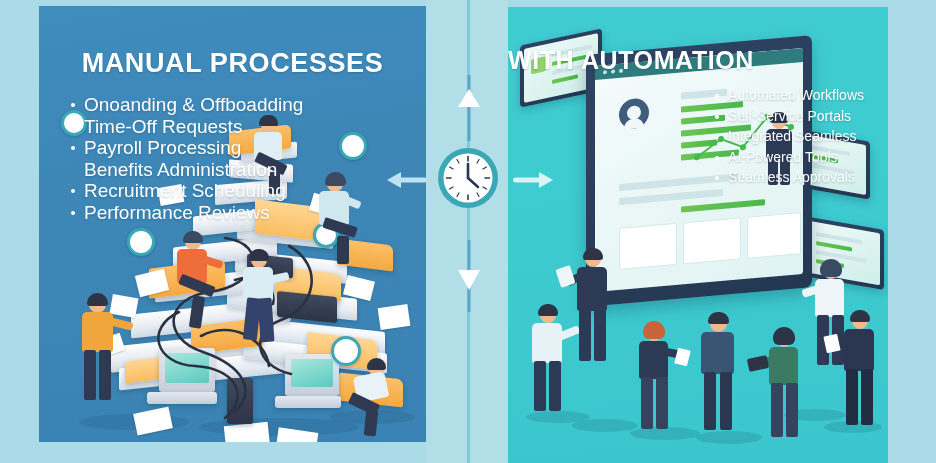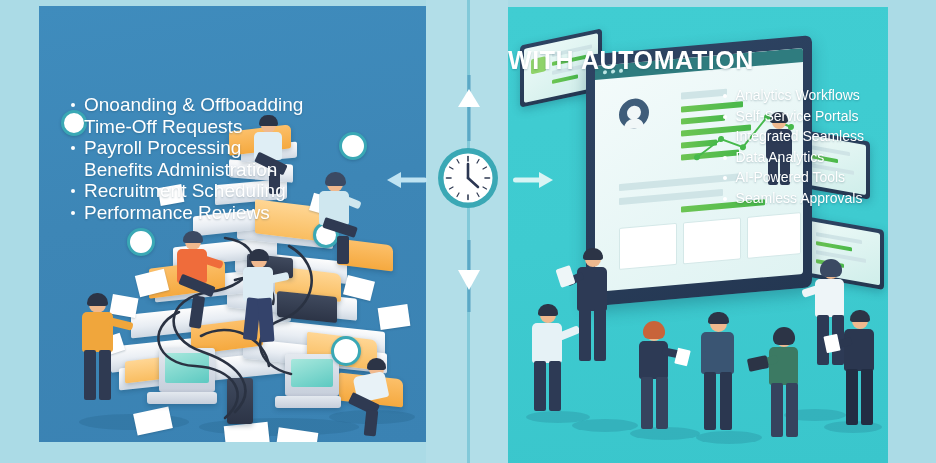--- a/index.html
+++ b/index.html
@@ -397,20 +397,21 @@
       <div class="person shape" style="left:306px; top:350px; width:54px; height:80px;">
         <div class="p-head" style="left:24px; top:6px; width:15px; height:15px; background:#f0b98e;"></div>
         <div class="p-head" style="left:22px; top:2px; width:19px; height:12px; background:#2c3446; border-radius:10px 10px 3px 3px;"></div>
         <div class="p-body" style="left:10px; top:18px; width:32px; height:26px; background:#e8f2f7; transform:rotate(-12deg);"></div>
         <div class="p-leg" style="left:4px; top:42px; width:30px; height:12px; background:#2f3a52; transform:rotate(26deg);"></div>
         <div class="p-leg" style="left:20px; top:54px; width:12px; height:26px; background:#2f3a52; transform:rotate(6deg);"></div>
       </div>
 
     </div>
 
+    <h1 class="panel-title" id="left-title">MANUAL PROCESSES</h1>
 
     <ul class="bullet-list" id="left-list">
       <li class="has-bullet">Onoanding &amp; Offboadding</li>
       <li class="has-bullet">Time-Off Requests</li>
       <li class="has-bullet">Payroll Processing</li>
       <li>Benefits Administration</li>
       <li class="has-bullet">Recruitment Scheduling</li>
       <li class="has-bullet">Performance Reviews</li>
     </ul>
   </div>
@@ -561,24 +562,23 @@
         <div class="p-head" style="left:10px; top:-3px; width:18px; height:11px; background:#2c3446; border-radius:9px 9px 3px 3px;"></div>
         <div class="p-body" style="left:6px; top:14px; width:26px; height:30px; background:#2d3a55;"></div>
         <div class="p-leg" style="left:8px; top:42px; width:10px; height:28px; background:#2d3a55;"></div>
         <div class="p-leg" style="left:20px; top:42px; width:10px; height:28px; background:#2d3a55;"></div>
       </div>
     </div>
 
     <h1 class="panel-title" id="right-title">WITH AUTOMATION</h1>
 
     <ul class="bullet-list" id="right-list">
-      <li class="has-bullet">Analytics Workflows</li>
+      <li class="has-bullet">Automated Workflows</li>
       <li class="has-bullet">Self-Service Portals</li>
       <li>Integrated Seamless</li>
-      <li class="has-bullet">Data Analytics</li>
       <li class="has-bullet">AI-Powered Tools</li>
       <li class="has-bullet">Seamless Approvals</li>
     </ul>
   </div>
 
   <svg id="arrow-up" viewBox="0 0 28 66">
     <rect x="12.4" y="0" width="3.2" height="66" fill="#4d9cbf" opacity=".75"></rect>
     <path d="M14 14 L25 32 L3 32 Z" fill="#ffffff"></path>
   </svg>
 

